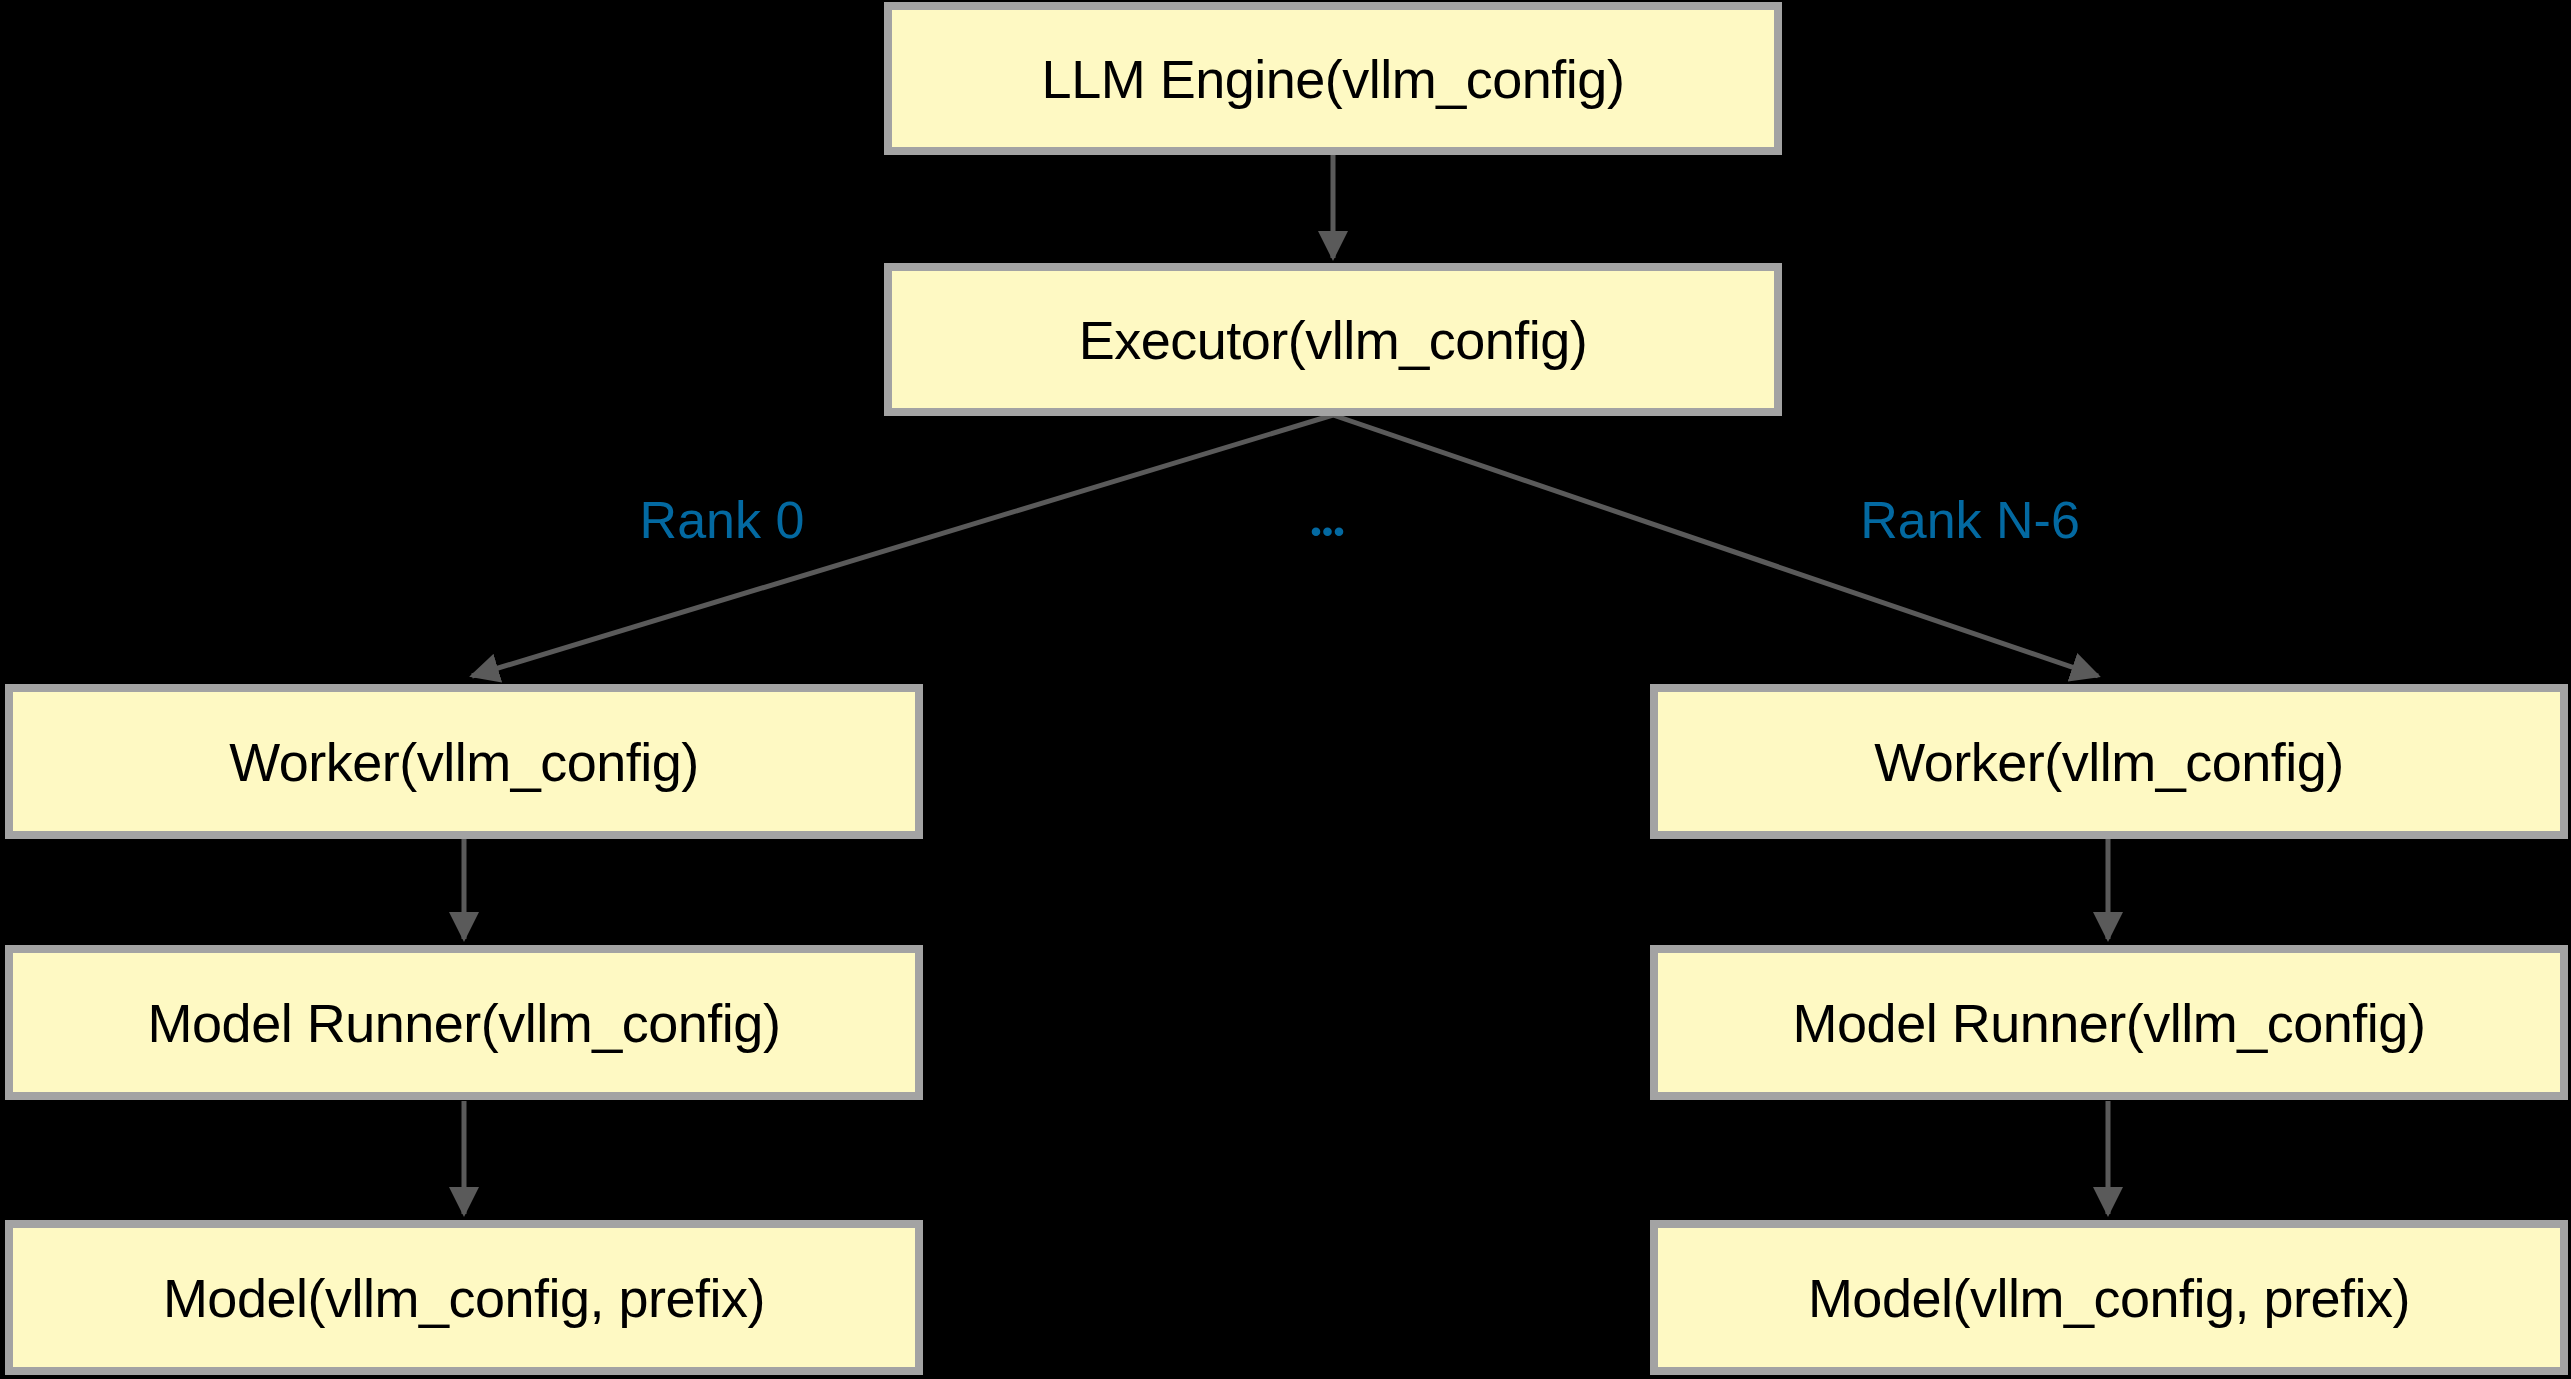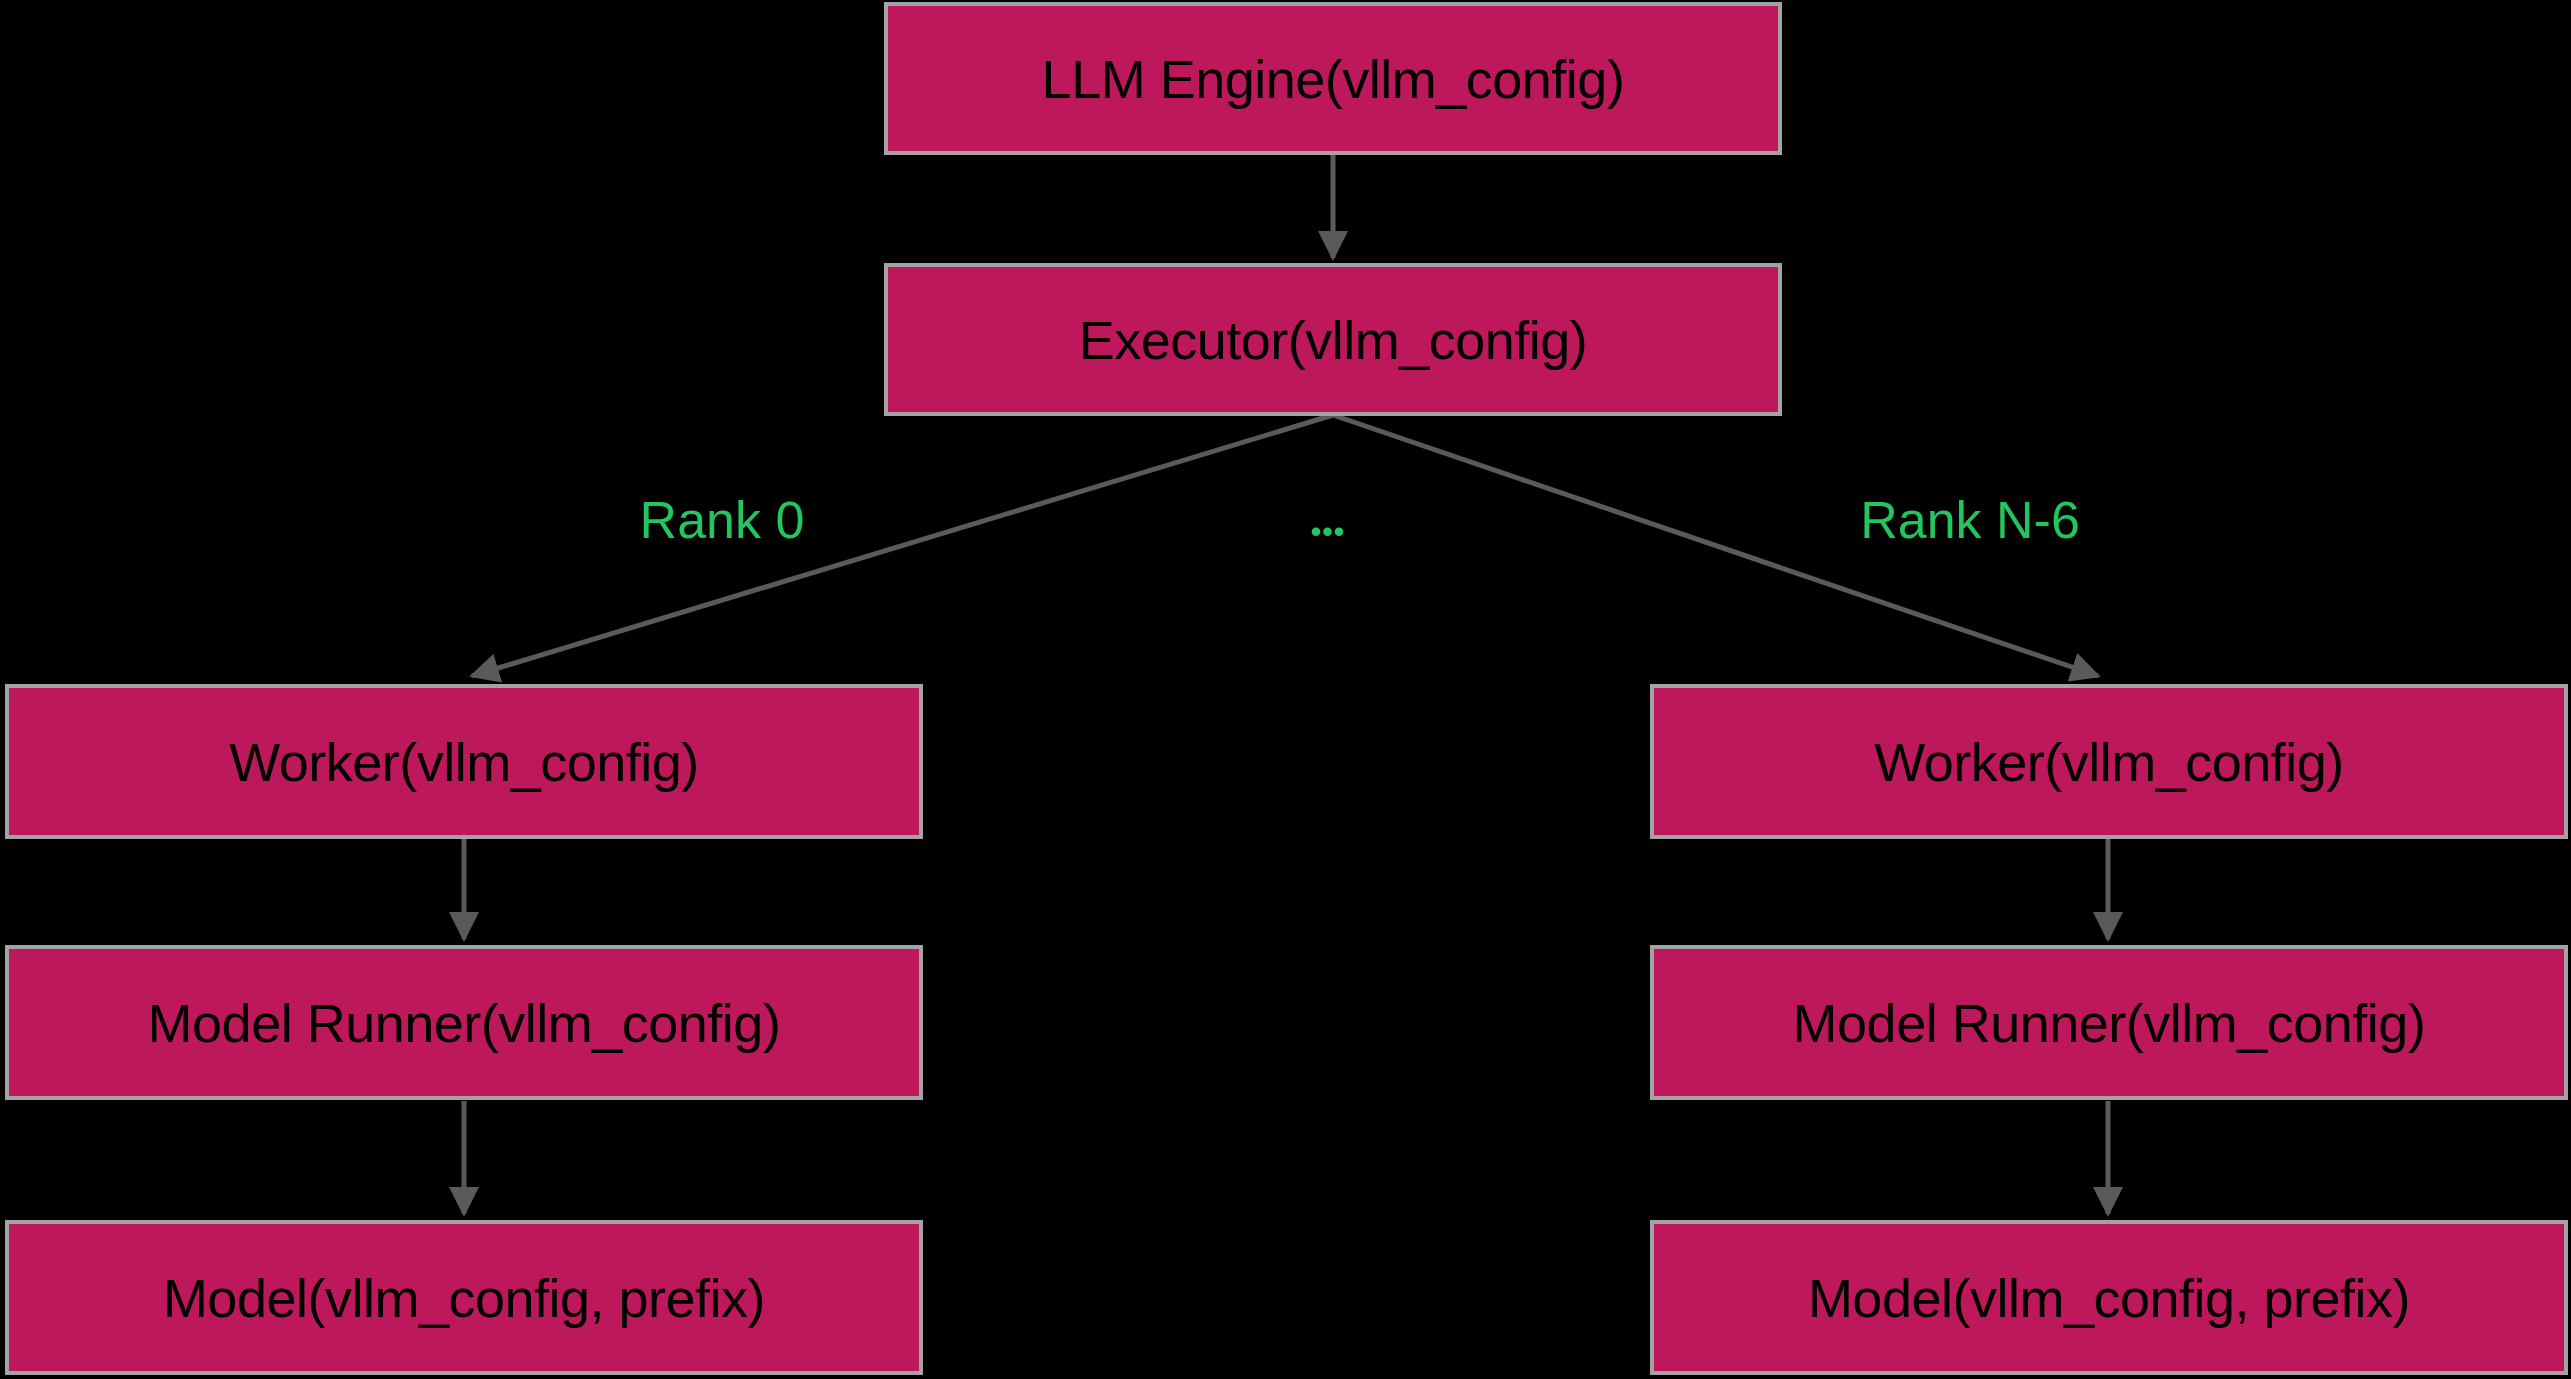--- a/index.html
+++ b/index.html
@@ -11,37 +11,37 @@
     position: relative;
     width: 2571px;
     height: 1379px;
     background: #000000;
     overflow: hidden;
     font-family: "Liberation Sans", sans-serif;
   }
   .node {
     position: absolute;
     box-sizing: border-box;
-    background: #be185d;
-    border: 4px solid #a3a3a3;
+    background: #fef9c3;
+    border: 8px solid #a3a3a3;
     display: flex;
     align-items: center;
     justify-content: center;
   }
   .node-label {
     color: #000000;
     font-size: 54px;
     font-weight: 400;
     letter-spacing: -0.5px;
     white-space: nowrap;
     line-height: 1;
   }
   .edge-label {
     position: absolute;
-    color: #22c55e;
+    color: #0369a1;
     font-size: 52px;
     font-weight: 400;
     white-space: nowrap;
     line-height: 1;
     transform: translate(-50%, -50%);
     text-align: right;
   }
   .edge-label.ellipsis {
     font-size: 30px;
     font-weight: 700;

